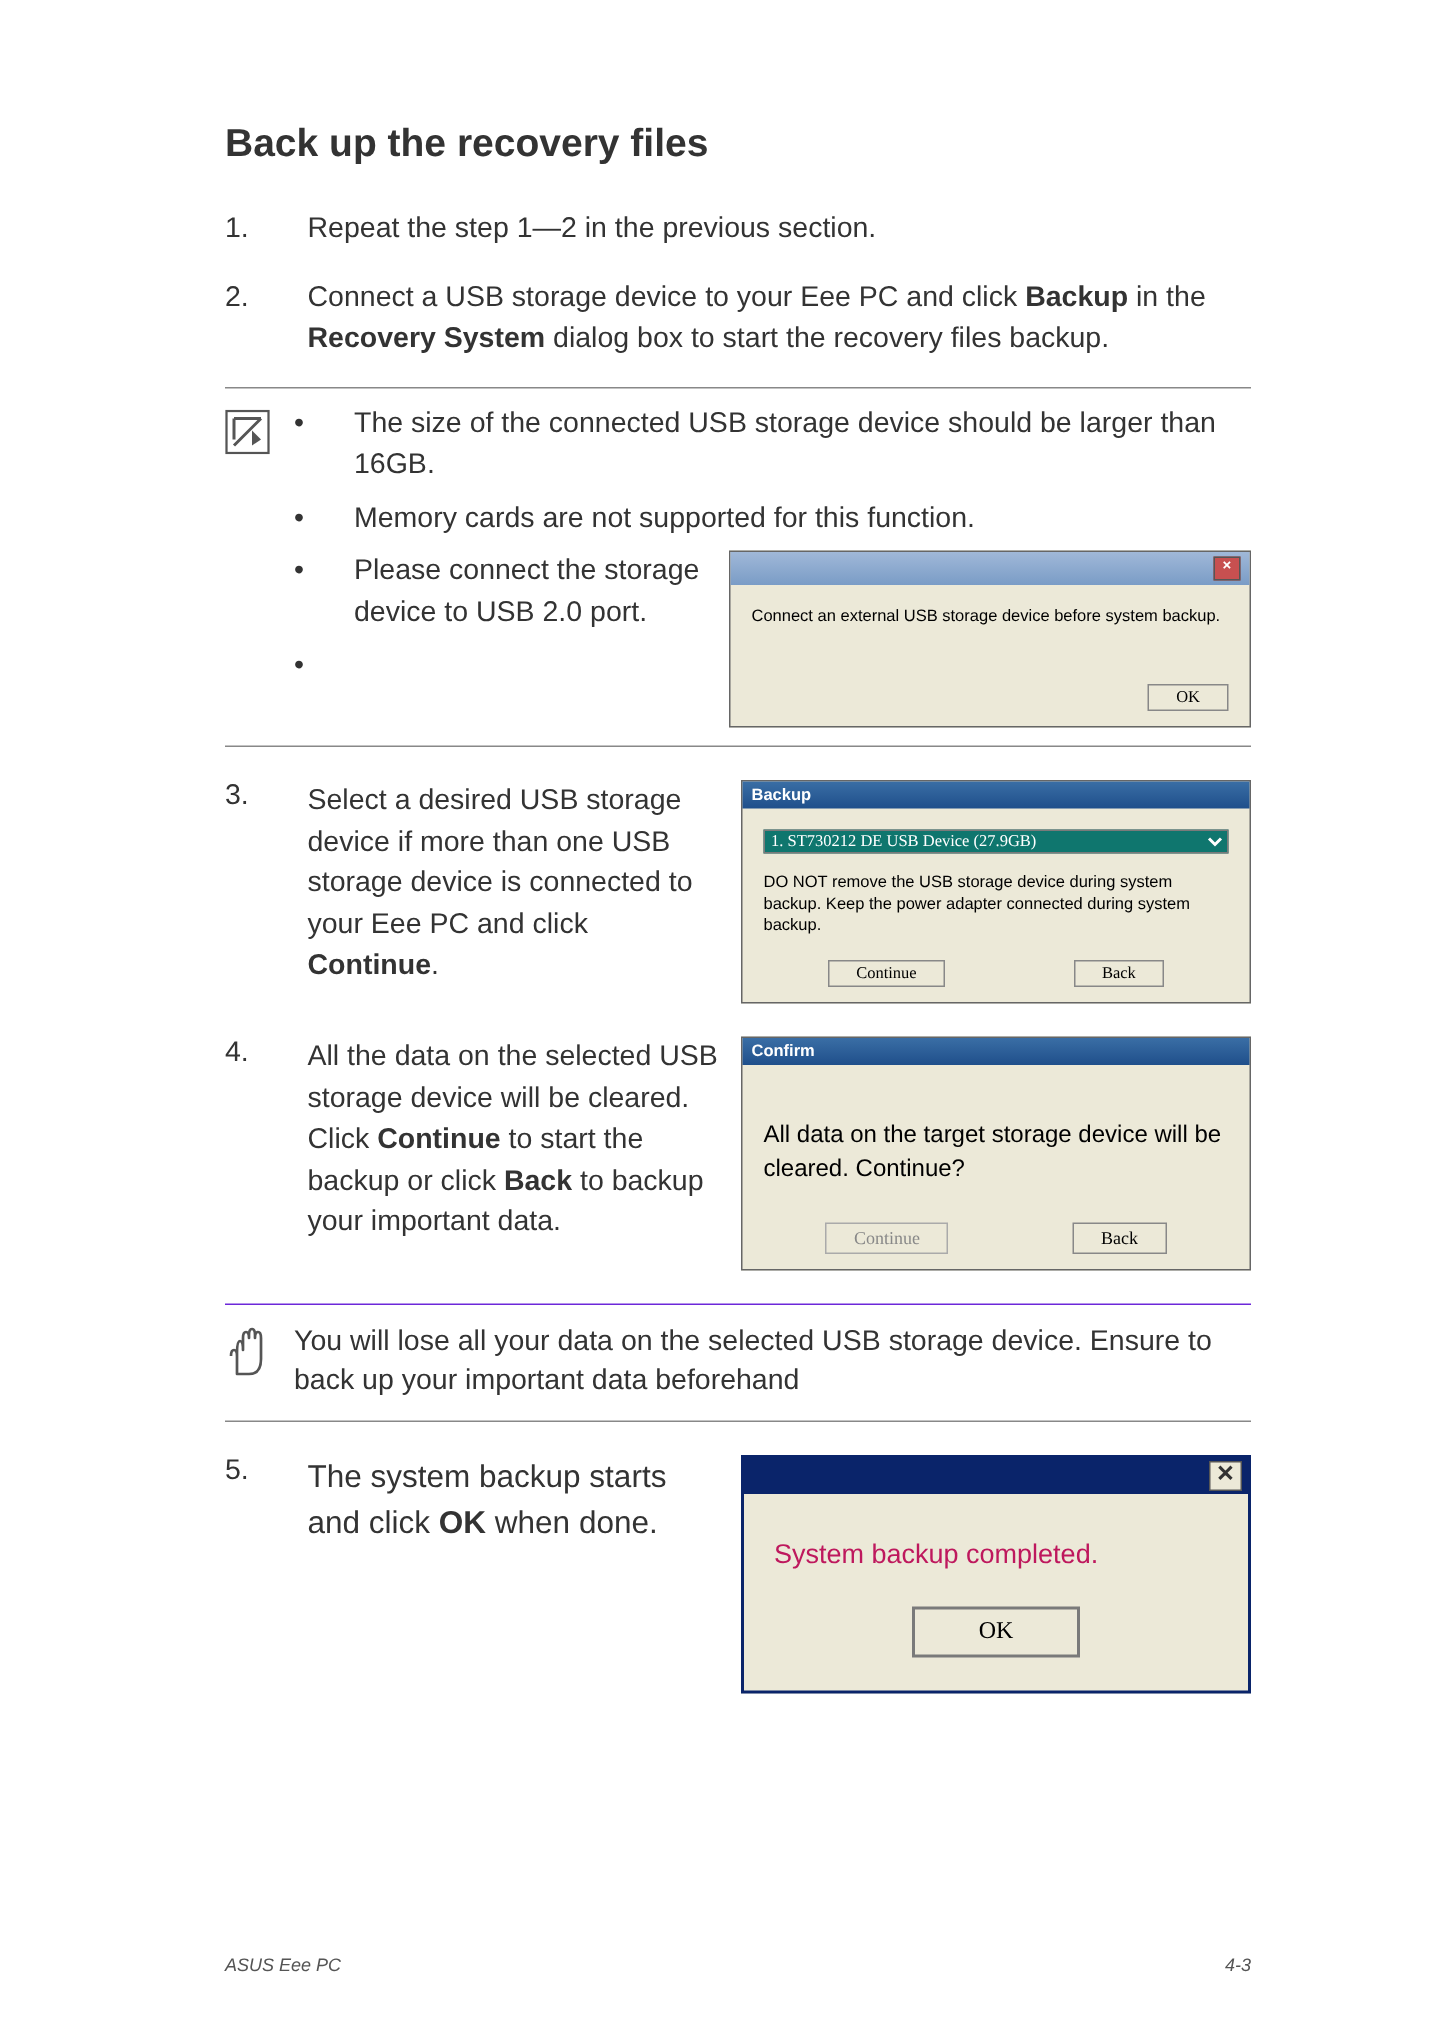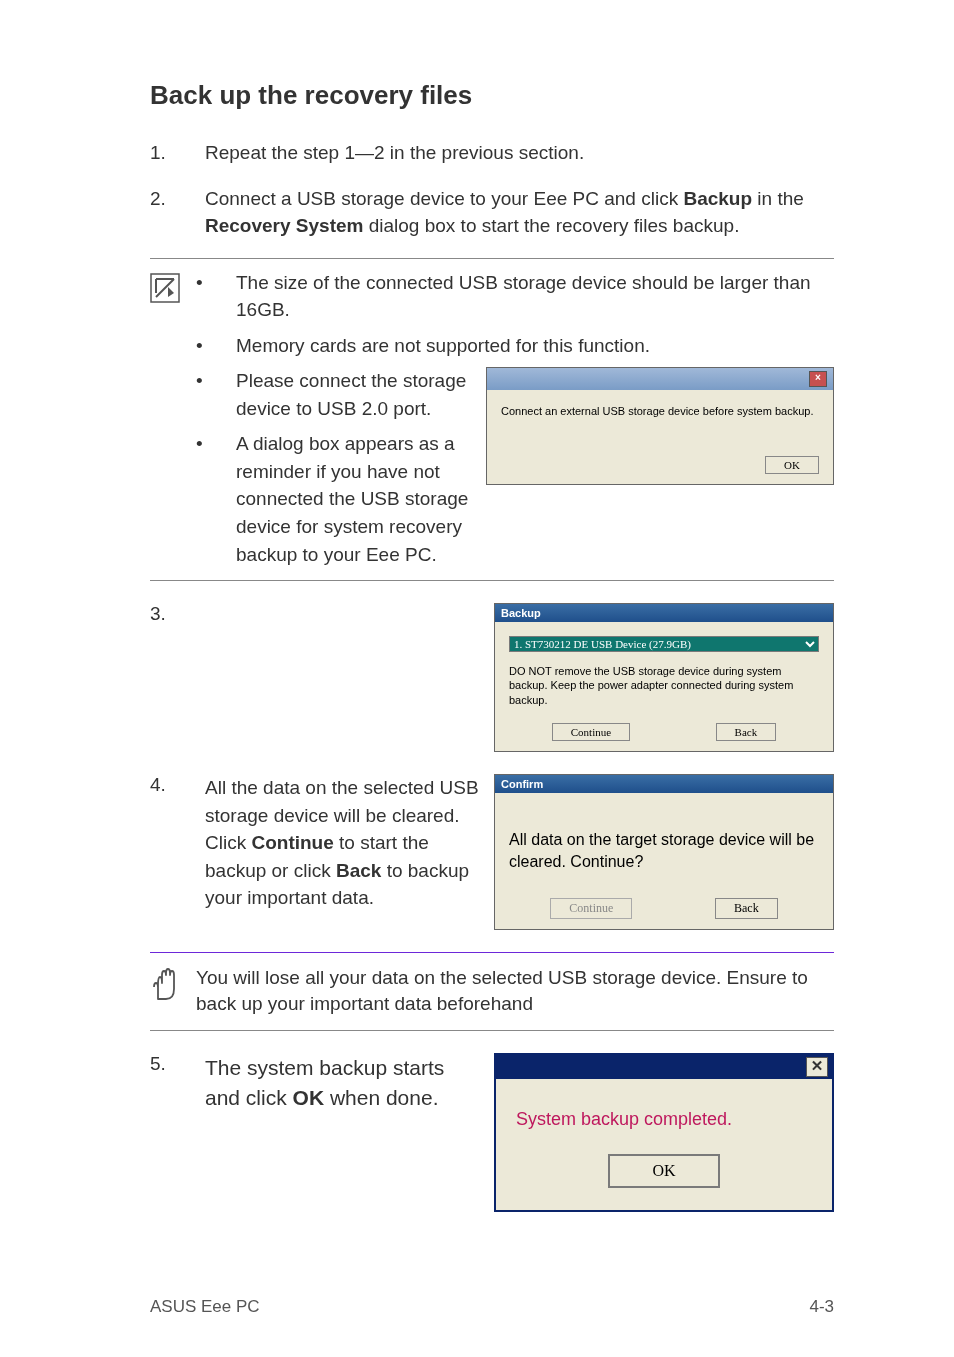--- a/index.html
+++ b/index.html
@@ -207,22 +207,23 @@
     font-size: 16px;
     cursor: pointer;
   }
   .footer {
     position: absolute;
     bottom: 40px;
     left: 150px;
     right: 120px;
     display: flex;
     justify-content: space-between;
-    font-size: 17px;
+    font-size: 12px;
     color: #555;
+    font-style: italic;
   }
   select option { background:#fff; color:#000; }
 </style>
 </head>
 <body>
 
 <div class="page">
 
   <h2>Back up the recovery files</h2>
 
@@ -257,21 +258,20 @@
       </div>
 
       <div class="bullet-row">
         <div class="left">
           <div class="bullet">
             <div class="dot">•</div>
             <div class="txt">Please connect the storage device to USB 2.0 port.</div>
           </div>
           <div class="bullet" style="margin-bottom:0;">
             <div class="dot">•</div>
-            <div class="txt">A dialog box appears as a reminder if you have not connected the USB storage device for system recovery backup to your Eee PC.</div>
           </div>
         </div>
         <div class="right">
 
           <div class="dlg" style="width:100%;">
             <div class="titlebar light">
               <span></span>
               <span class="closebtn">×</span>
             </div>
             <div class="body">
@@ -282,20 +282,23 @@
             </div>
           </div>
         </div>
       </div>
     </div>
   </div>
 
   <div class="step-row">
     <div class="left">
       <div class="step-num" style="font-size:19px;">3.</div>
+      <div class="step-body" style="font-size:19px; line-height:1.45;">
+        <span>Select a desired USB storage device if more than one USB storage device is connected to your Eee PC and click </span><b>Continue</b><span>.</span>
+      </div>
     </div>
     <div class="right">
       <div class="dlg">
         <div class="titlebar">
           <span>Backup</span>
           <span></span>
         </div>
         <div class="body">
           <select>
             <option>1. ST730212 DE USB Device  (27.9GB)</option>

